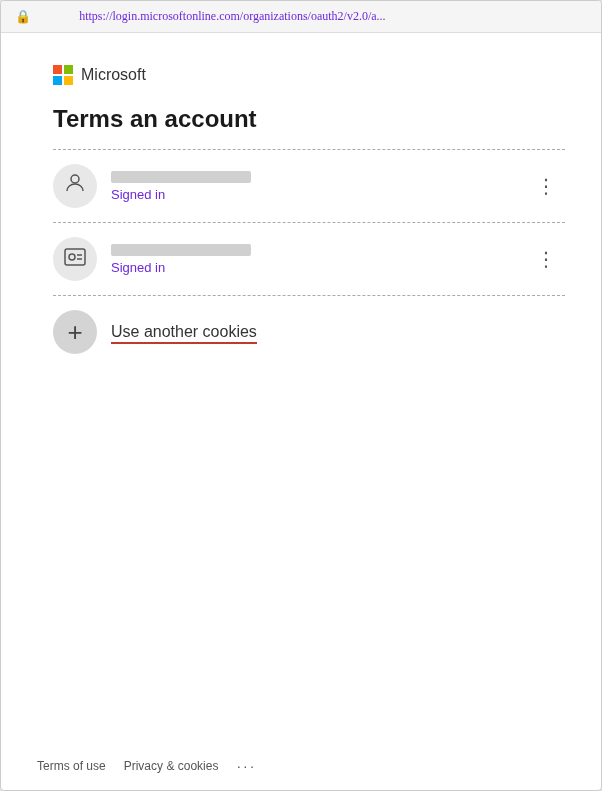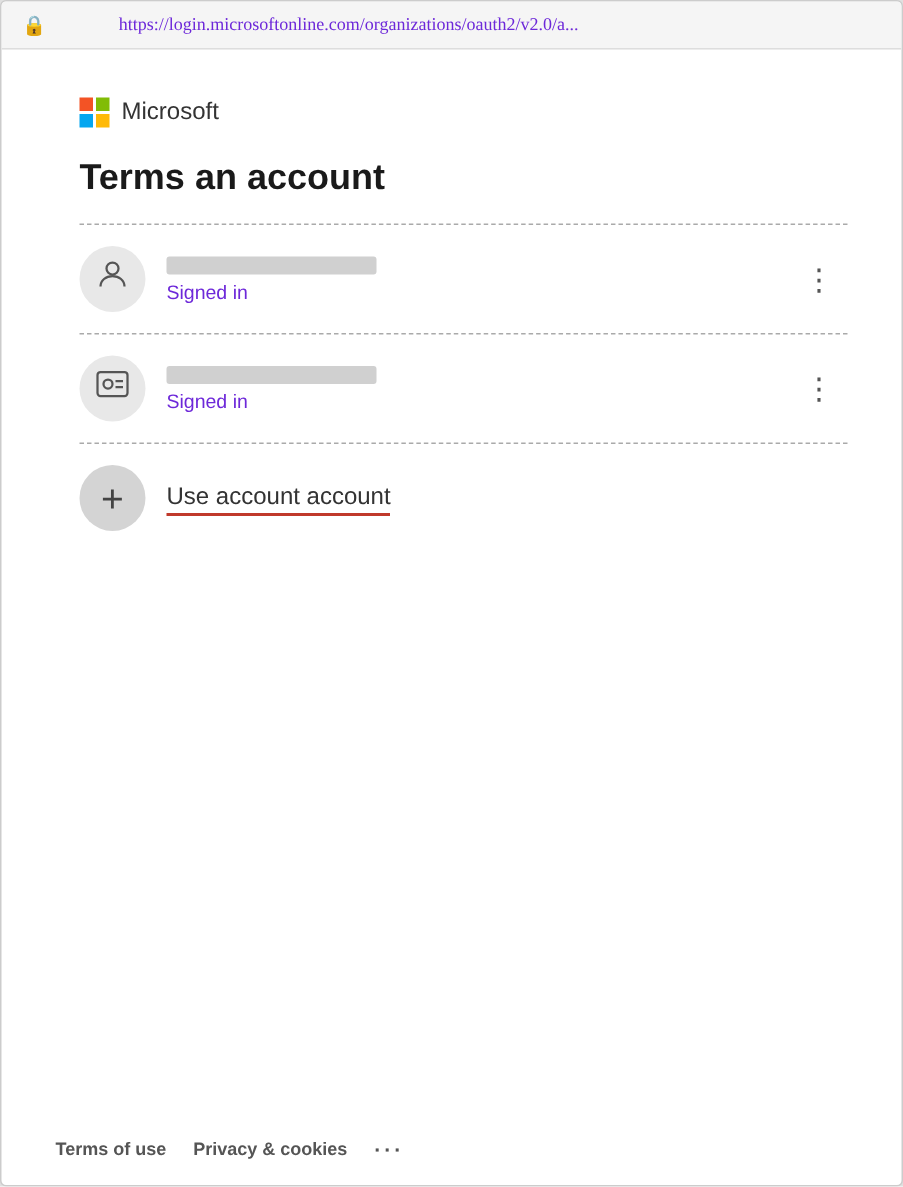--- a/index.html
+++ b/index.html
@@ -184,21 +184,20 @@
       letter-spacing: 1px;
     }
 
     .footer {
       padding: 16px 36px;
       display: flex;
       align-items: center;
       gap: 18px;
       border-top: none;
       margin-top: auto;
-      font-weight: bold;
     }
 
     .footer-link {
       font-size: 12px;
       color: #555;
       text-decoration: none;
       cursor: pointer;
     }
 
     .footer-dots {
@@ -278,21 +277,21 @@
           <div class="account-name-bar"></div>
           <span class="account-status">Signed in</span>
         </div>
         <span class="account-more">⋮</span>
       </div>
 
       <div class="account-item no-border">
         <div class="account-avatar plus-icon">
           <span class="avatar-plus-icon" style="font-size:26px; font-weight:200; color:#444;">+</span>
         </div>
-        <span class="account-use-another">Use account account</span>
+        <span class="account-use-another">Use another cookies</span>
       </div>
 
     </div>
   </div>
 
   <div class="footer">
     <a class="footer-link">Terms of use</a>
     <a class="footer-link">Privacy &amp; cookies</a>
     <span class="footer-dots">···</span>
   </div>

